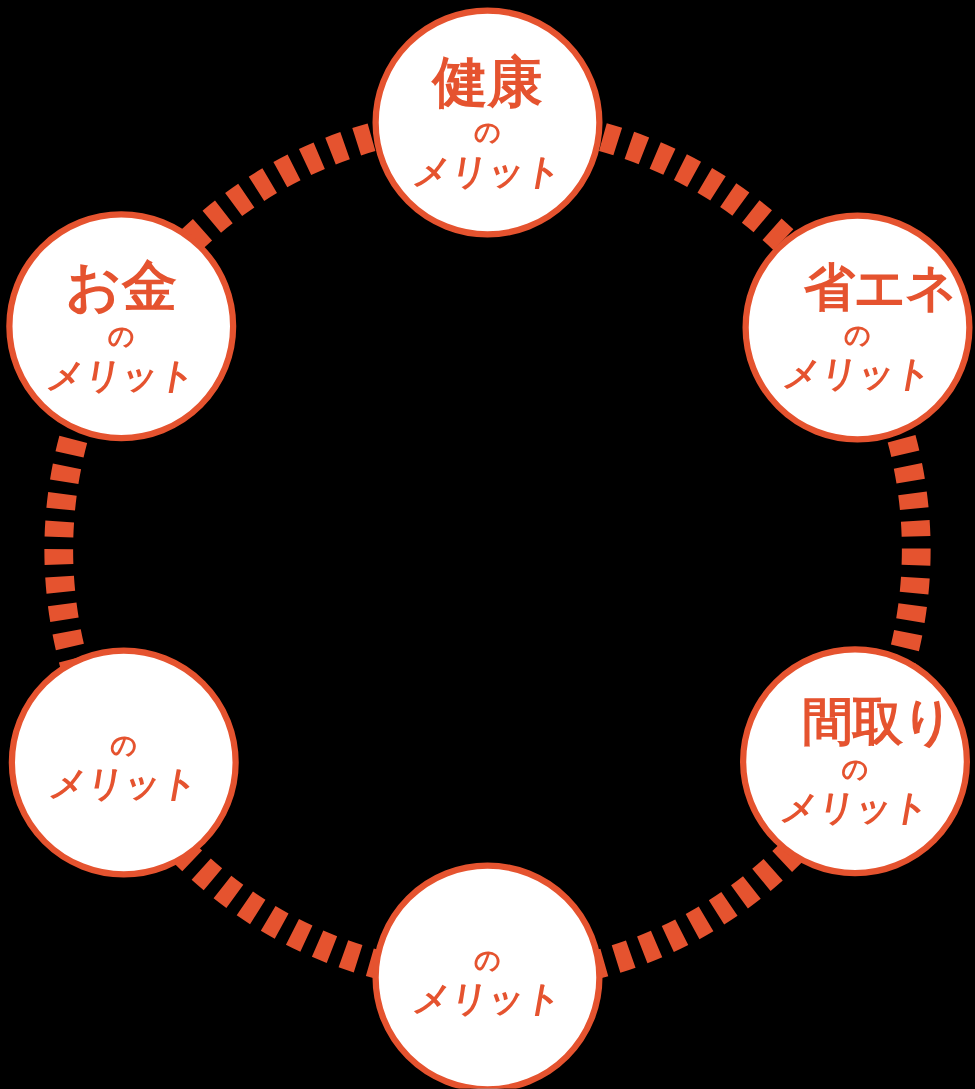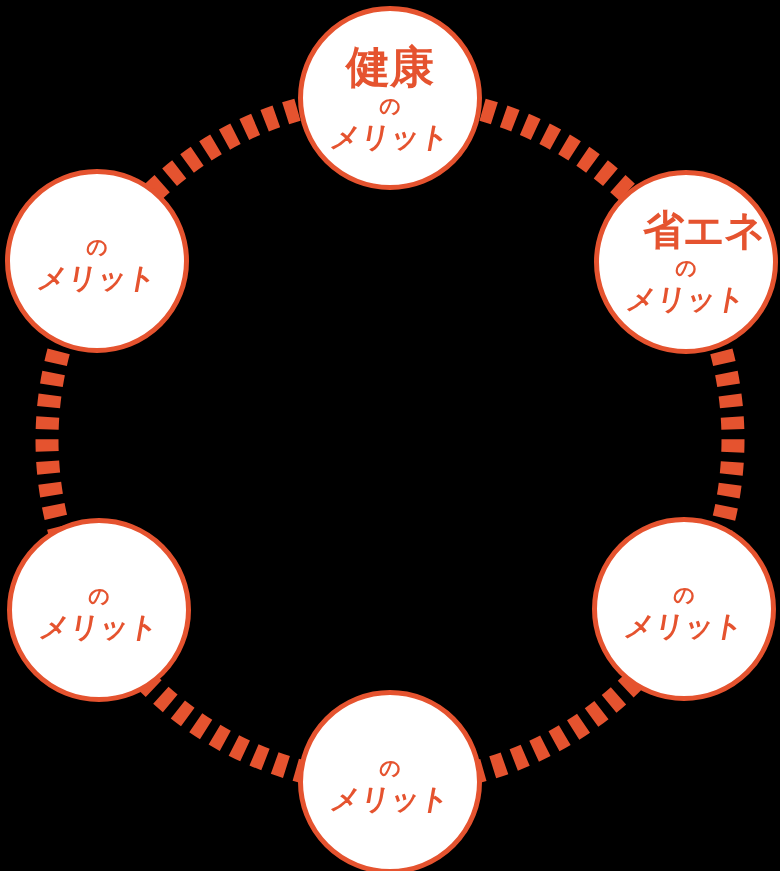--- a/index.html
+++ b/index.html
@@ -97,32 +97,34 @@
     <div class="node-merit">メリット</div>
   </div>
 
   <div class="node node-energy wide">
     <div class="node-title">省エネ</div>
     <div class="node-particle">の</div>
     <div class="node-merit">メリット</div>
   </div>
 
   <div class="node node-floorplan wide">
+    <div class="node-title">間取り</div>
     <div class="node-particle">の</div>
     <div class="node-merit">メリット</div>
   </div>
 
   <div class="node node-safety">
     <div class="node-particle">の</div>
     <div class="node-merit">メリット</div>
   </div>
 
   <div class="node node-materials">
     <div class="node-particle">の</div>
     <div class="node-merit">メリット</div>
   </div>
 
   <div class="node node-money">
+    <div class="node-title">お金</div>
     <div class="node-particle">の</div>
     <div class="node-merit">メリット</div>
   </div>
 
 </div>
 
 </body></html>

